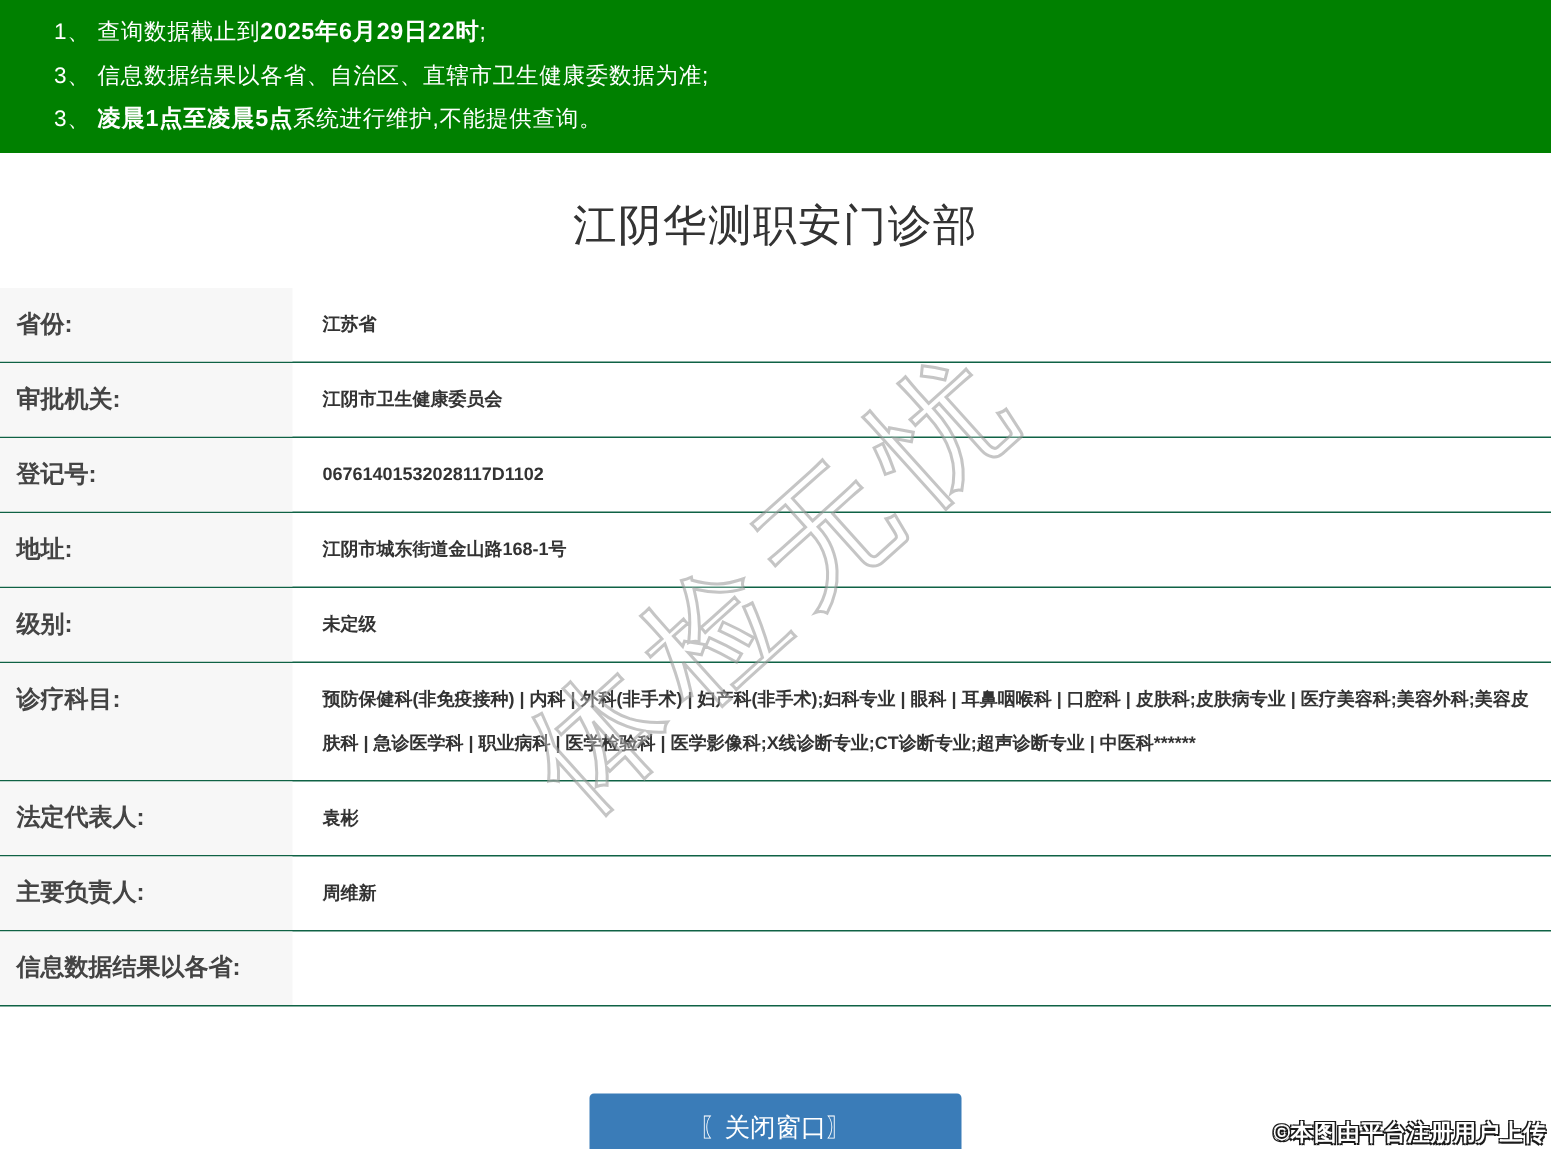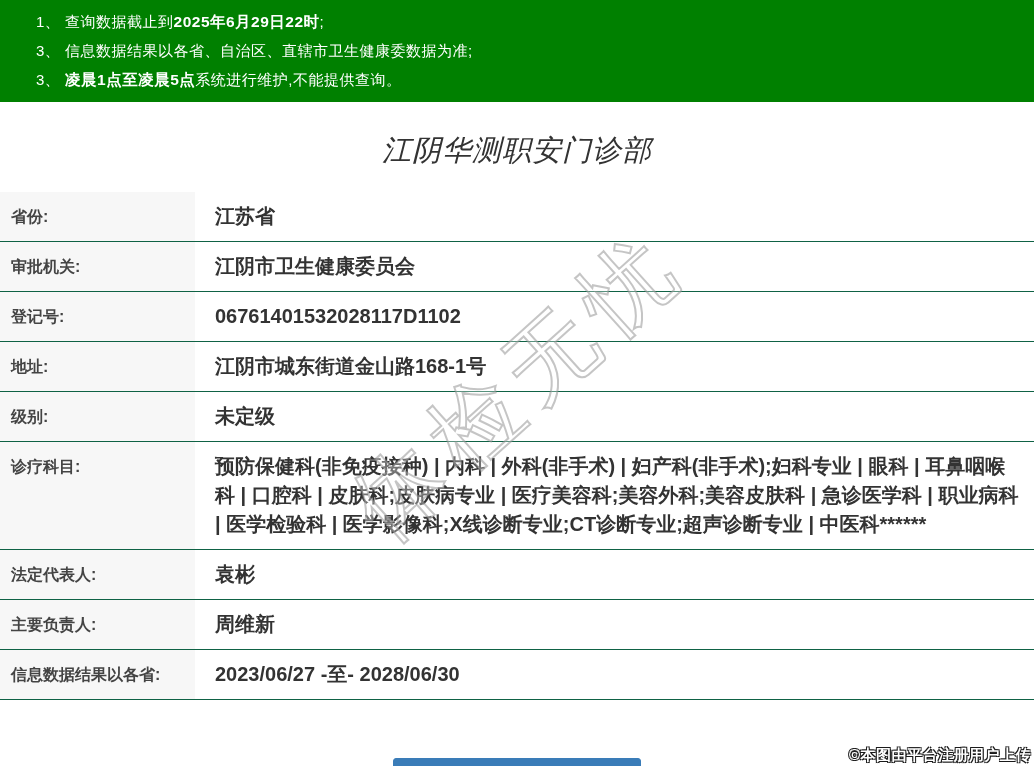--- a/index.html
+++ b/index.html
@@ -7,28 +7,28 @@
     font-family:"Liberation Sans","DejaVu Sans",sans-serif; }
   .page { position:relative; width:1034px; height:766px; }
 
   
   .banner { background:#008000; color:#ffffff; padding:7px 20px 8px 36px; }
   .banner p { font-size:15px; line-height:29px; font-weight:400; letter-spacing:0.5px; }
   .banner b { font-weight:700; font-size:15.5px; }
 
   
   .page-title { text-align:center; font-size:29px; font-weight:400; color:#333333;
-    margin-top:29px; letter-spacing:1px;font-style:italic; }
+    margin-top:29px; letter-spacing:1px; }
 
   
   .details { margin-top:21px;font-weight:bold; }
   .row { display:flex; border-bottom:1px solid #0f6245; }
   .row .label { width:195px; min-width:195px; background:#f7f7f7; color:#444444;
     font-size:16px; line-height:29px; padding:10px 8px 10px 11px; }
-  .row .value { flex:1; color:#333333; font-size:20px; line-height:29px;
+  .row .value { flex:1; color:#333333; font-size:12px; line-height:29px;
     padding:10px 14px 10px 20px; }
 
   
   .btn-wrap { text-align:center; margin-top:58px; }
   .close-btn { background:#3a7cb8; color:#ffffff; border:1px solid #3a7cb8;
     border-radius:3px; width:248px; height:44px; font-size:17px; cursor:pointer;
     font-family:"Liberation Sans","DejaVu Sans",sans-serif; }
 
   
   .watermark { position:absolute; left:268px; top:295px; width:500px; height:180px;
@@ -87,21 +87,20 @@
     <div class="row">
       <div class="label">法定代表人:</div>
       <div class="value">袁彬</div>
     </div>
     <div class="row">
       <div class="label">主要负责人:</div>
       <div class="value">周维新</div>
     </div>
     <div class="row">
       <div class="label">信息数据结果以各省:</div>
-      <div class="value">2023/06/27 -至- 2028/06/30</div>
     </div>
   </div>
 
   <div class="btn-wrap">
     <button class="close-btn">〖关闭窗口〗</button>
   </div>
 
   <div class="watermark">体检无忧</div>
 
   <div class="copyright">©本图由平台注册用户上传</div>

